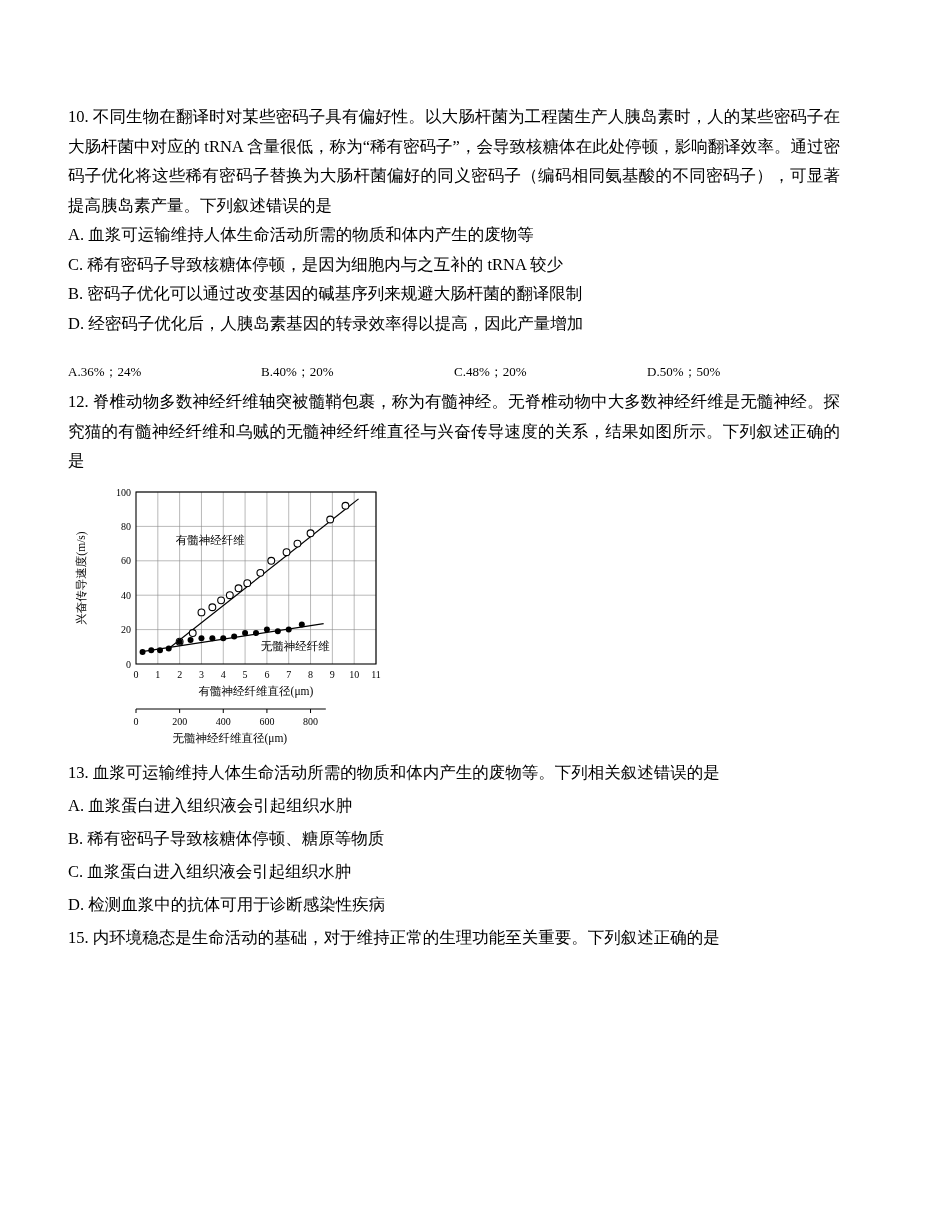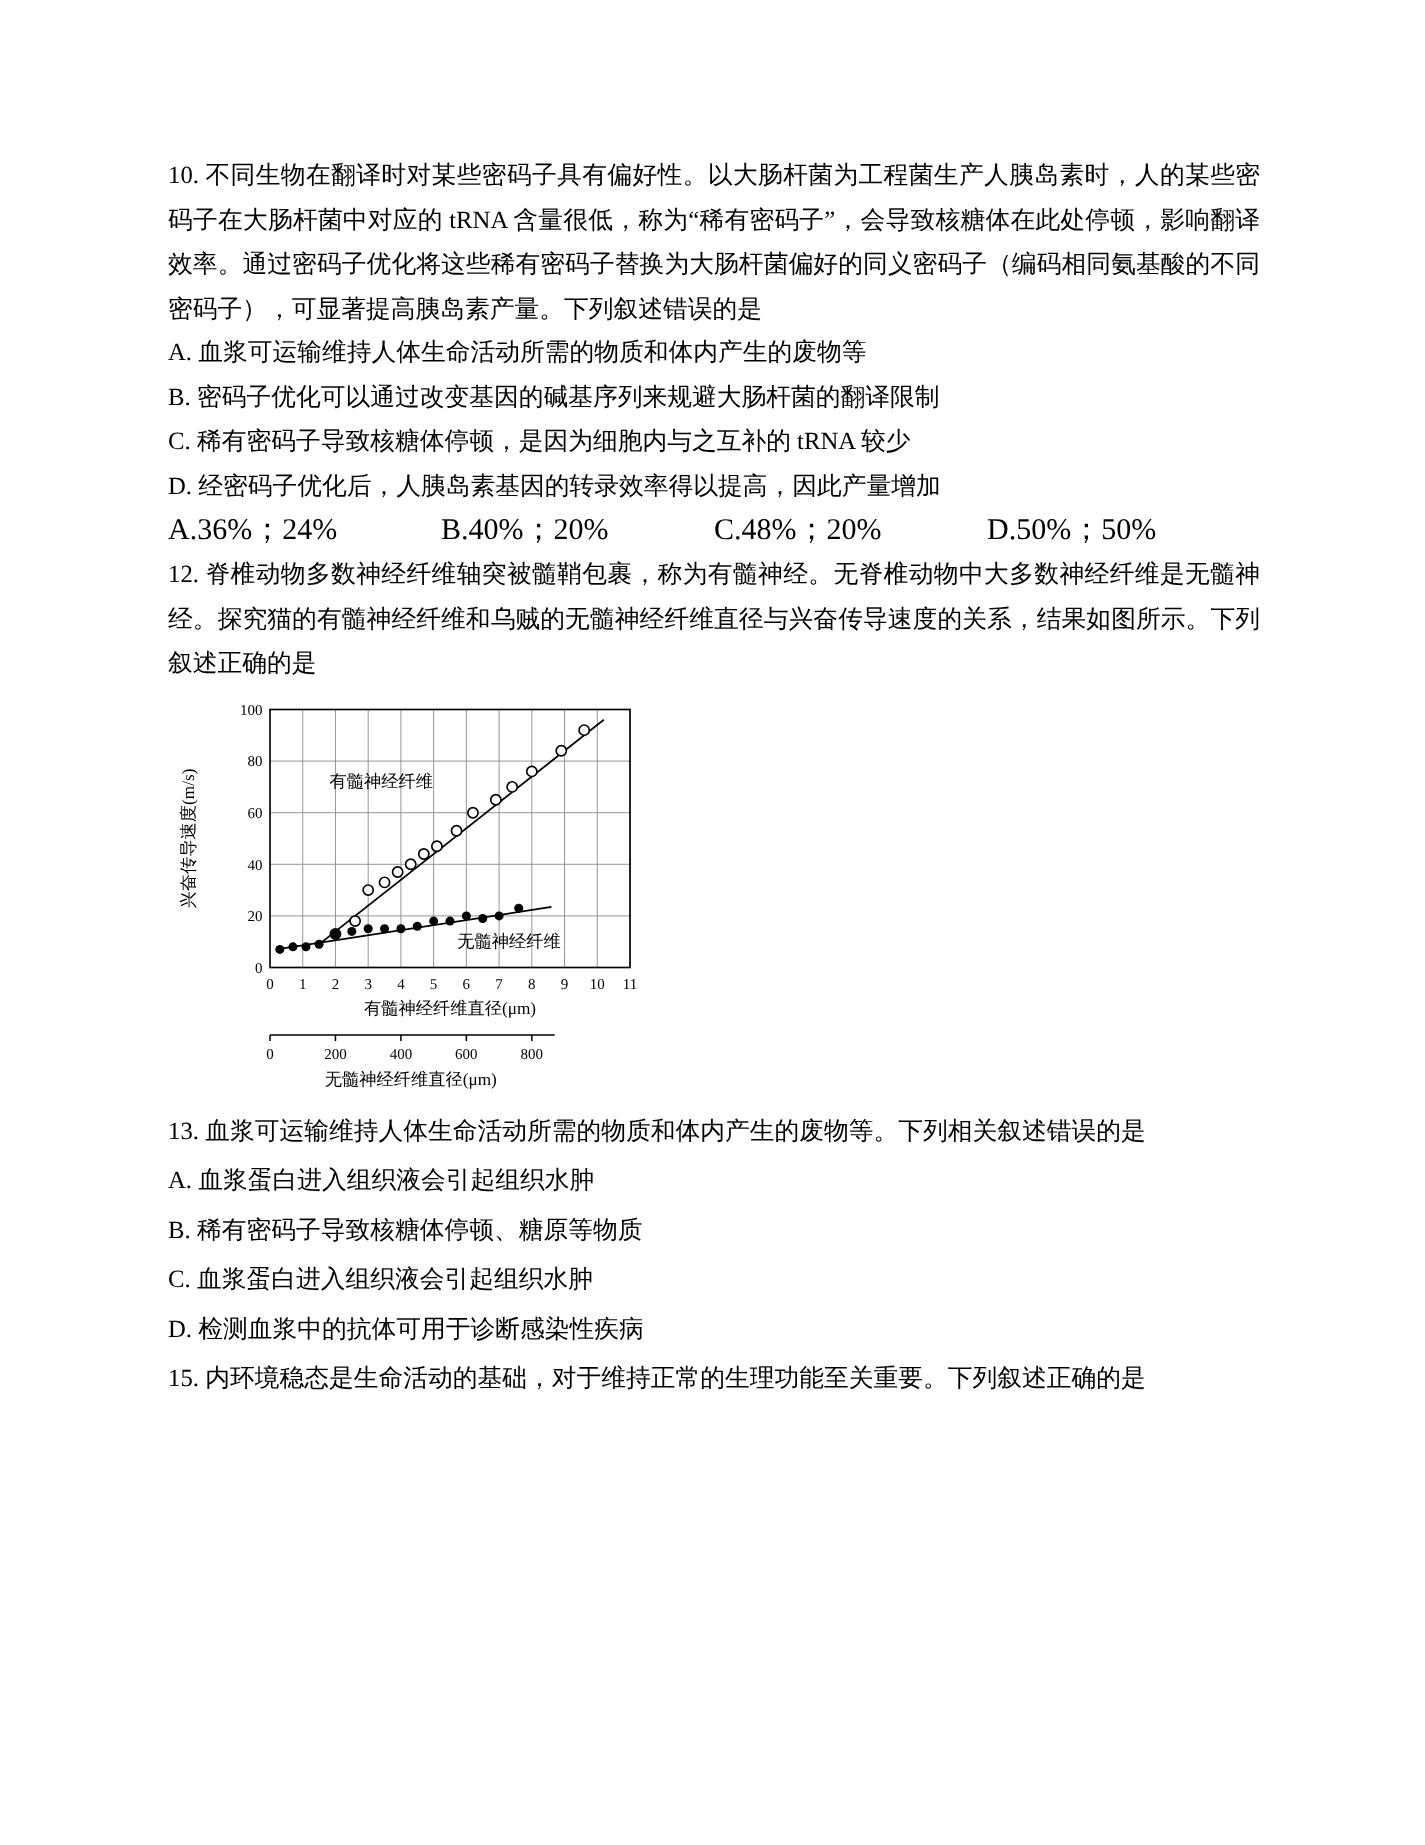--- a/index.html
+++ b/index.html
@@ -12,35 +12,36 @@
     height: 1230px;
     font-family: "Liberation Serif", "DejaVu Serif", serif;
     color: #000;
     position: relative;
     overflow: hidden;
   }
   .page {
     box-sizing: border-box;
     width: 950px;
     min-height: 1230px;
-    padding: 102px 110px 40px 112px;
+    padding: 102px 110px 40px 68px;
     background: #fff;
   }
   p { margin: 0; }
   .stem, .opt {
     font-size: 16.5px;
     line-height: 29.5px;
     text-align: justify;
   }
   .opts-wide .opt { line-height: 33px; }
   .q14 .stem { line-height: 33px; }
   .inline-options {
     display: flex;
-    font-size: 20px;
+    font-size: 13px;
     line-height: 30px;
+    margin-top: 19px;
   }
   .inline-options span {
     display: block;
     width: 25%;
     text-align: left;
   }
   figure {
     margin: 8px 0 4px 4px;
   }
   svg { display: block; }
@@ -55,22 +56,22 @@
   .slab   { font-size: 11.5px; font-family: "Liberation Serif", "DejaVu Serif", serif; }
 </style>
 </head>
 <body>
 
 <main class="page">
 
   <section class="question">
     <p class="stem">10. 不同生物在翻译时对某些密码子具有偏好性。以大肠杆菌为工程菌生产人胰岛素时，人的某些密码子在大肠杆菌中对应的 tRNA 含量很低，称为“稀有密码子”，会导致核糖体在此处停顿，影响翻译效率。通过密码子优化将这些稀有密码子替换为大肠杆菌偏好的同义密码子（编码相同氨基酸的不同密码子），可显著提高胰岛素产量。下列叙述错误的是</p>
     <p class="opt">A. 血浆可运输维持人体生命活动所需的物质和体内产生的废物等</p>
+    <p class="opt">C. 稀有密码子导致核糖体停顿，是因为细胞内与之互补的 tRNA 较少</p>
     <p class="opt">B. 密码子优化可以通过改变基因的碱基序列来规避大肠杆菌的翻译限制</p>
-    <p class="opt">C. 稀有密码子导致核糖体停顿，是因为细胞内与之互补的 tRNA 较少</p>
     <p class="opt">D. 经密码子优化后，人胰岛素基因的转录效率得以提高，因此产量增加</p>
   </section>
 
   <section class="question">
     <div class="inline-options">
       <span>A.36%；24%</span>
       <span>B.40%；20%</span>
       <span>C.48%；20%</span>
       <span>D.50%；50%</span>
     </div>

